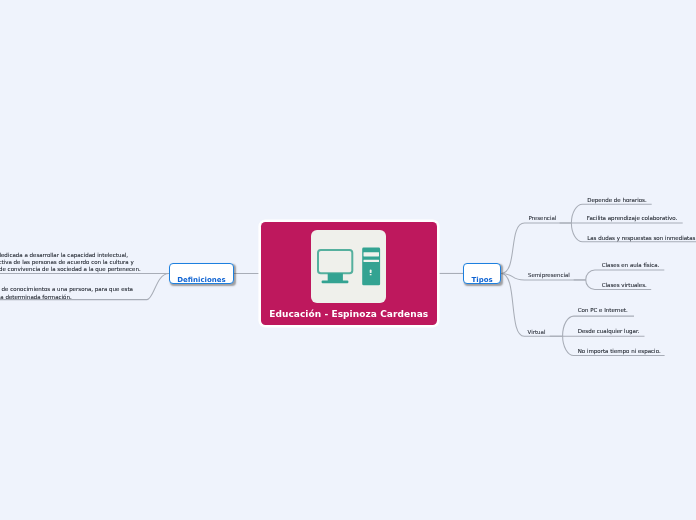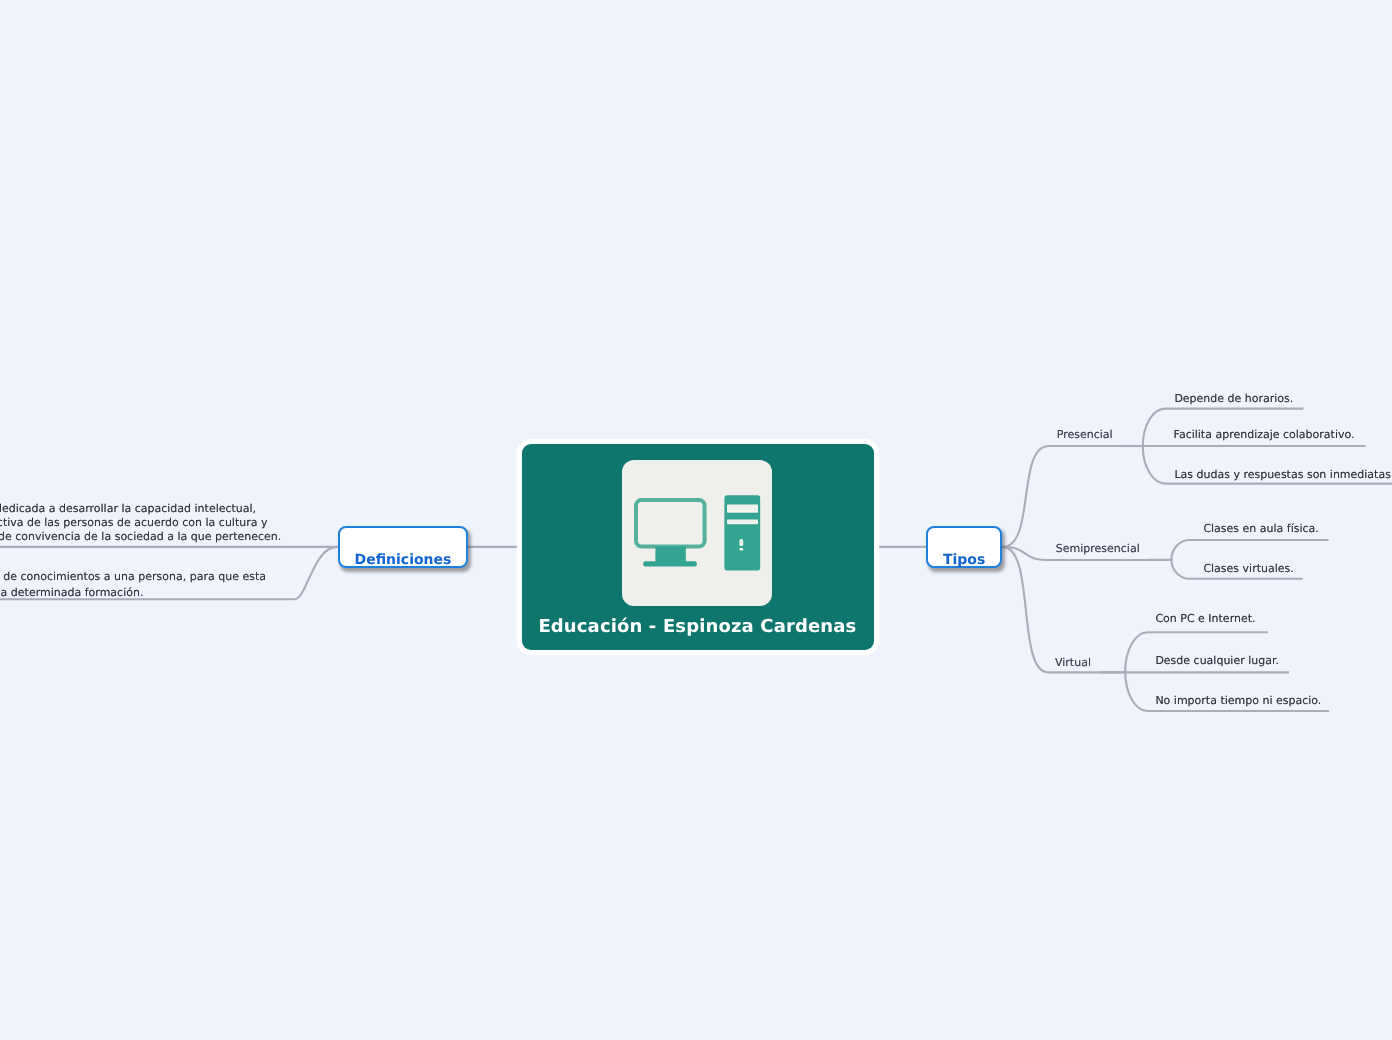--- a/index.html
+++ b/index.html
@@ -2,21 +2,21 @@
 <html><head>
 <meta charset="utf-8">
 <style>
   html,body{margin:0;padding:0;}
   body{width:696px;height:520px;background:#eff3fc;overflow:hidden;
        font-family:"Liberation Sans",sans-serif;}
   #stage{position:relative;width:696px;height:520px;}
   svg#links{position:absolute;left:0;top:0;width:696px;height:520px;pointer-events:none;}
 
   .center-node{position:absolute;left:260.5px;top:222px;width:176.4px;height:102.8px;
-     background:#0f766e;border-radius:4.5px;box-shadow:0 0 0 2.6px #ffffff;}
+     background:#be185d;border-radius:4.5px;box-shadow:0 0 0 2.6px #ffffff;}
   .center-icon{position:absolute;left:50.7px;top:8.2px;width:75px;height:73px;
      background:#eff0eb;border-radius:6px;}
   .center-title{position:absolute;left:0;right:0;bottom:4.5px;text-align:center;color:#ffffff;
      font-family:"DejaVu Sans",sans-serif;font-weight:bold;font-size:9px;line-height:11px;letter-spacing:0.07px;}
 
   .pill{position:absolute;box-sizing:border-box;background:#ffffff;border:1.9px solid #1d80df;border-radius:4px;
      color:#0f63d2;font-family:"DejaVu Sans",sans-serif;font-weight:bold;font-size:7px;line-height:1;
      display:flex;align-items:center;justify-content:center;padding-top:14px;
      box-shadow:1.1px 1.6px 1.6px rgba(60,55,50,.45);}
   #pill-def{left:168.8px;top:263px;width:65.4px;height:21.2px;}

